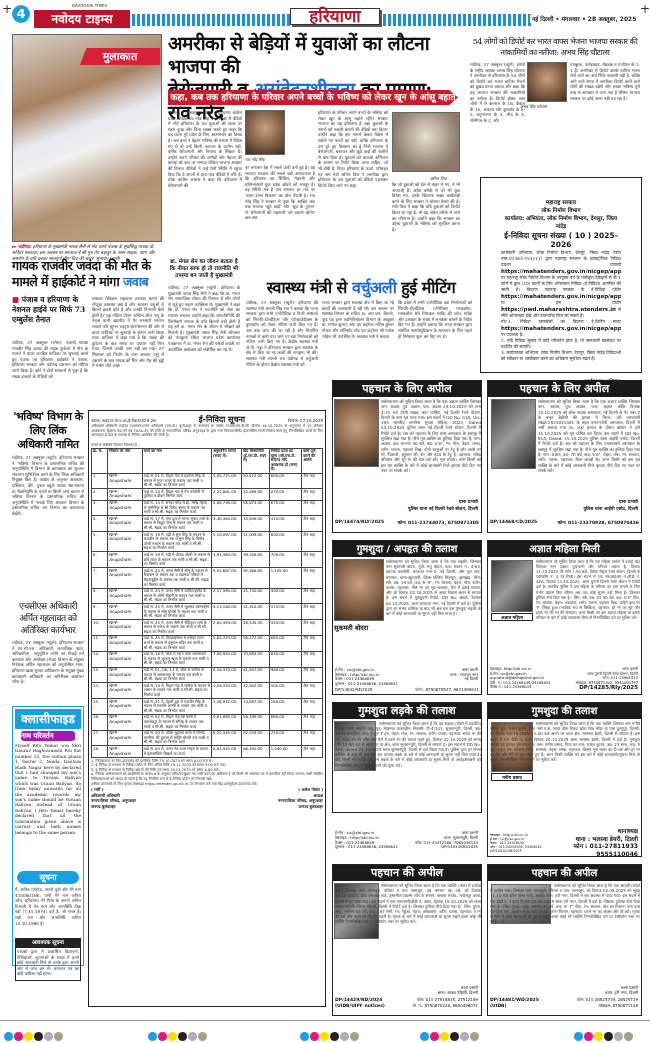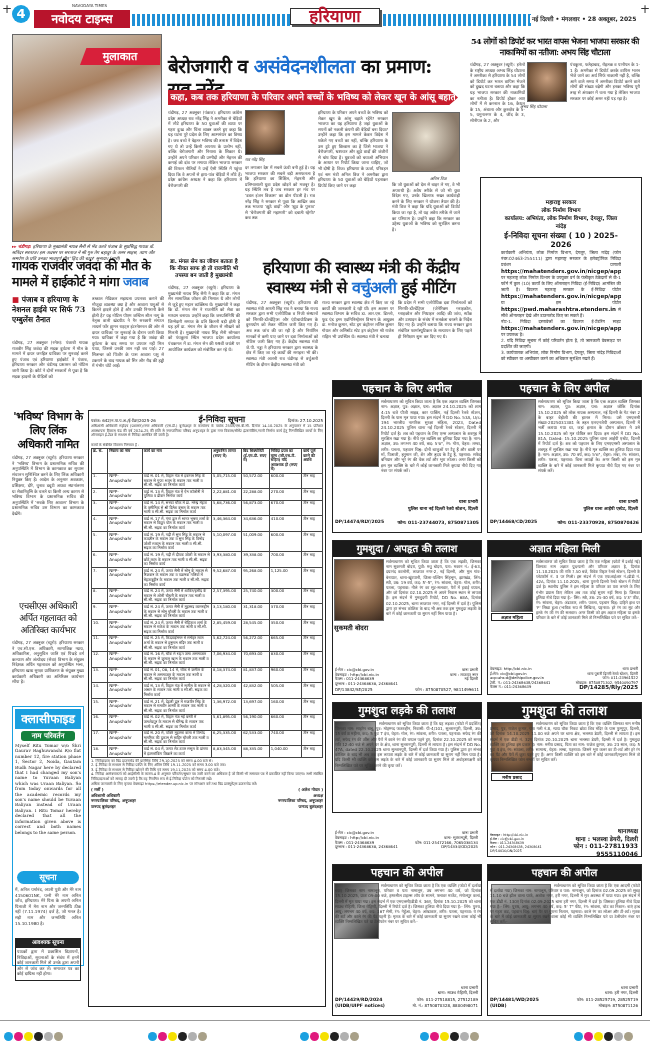--- a/index.html
+++ b/index.html
@@ -27,21 +27,21 @@
 
 .box{border:1px solid #222;background:#fff}
 .ad-title{background:#1a1a1a;color:#fff;text-align:center;font-weight:bold;font-family:"DejaVu Serif",serif}
 .ref{font-size:4.5px;font-weight:bold;color:#111}
 
 table.tender{border-collapse:collapse;width:100%;font-size:3.8px;line-height:4.6px}
 table.tender td,table.tender th{border:0.6px solid #444;padding:0.5px 1px;vertical-align:top;text-align:left;font-weight:normal}
 table.tender th{font-weight:bold}
 .npp{font-weight:bold;font-size:4.2px;color:#222}
 .classified-title{background:#1aa0e0;color:#fff;font-size:12px;font-weight:bold;text-align:center;line-height:20px}
-.pink-pill{background:#15803d;color:#fff;font-size:7px;text-align:center;border-radius:3px;line-height:10px;font-weight:bold}
+.pink-pill{background:#a21caf;color:#fff;font-size:7px;text-align:left;border-radius:3px;line-height:10px;font-weight:bold}
 .blue-pill{background:#1aa0e0;color:#fff;font-size:8px;text-align:center;border-radius:8px;line-height:13px;font-weight:bold}
 .dot{display:inline-block;width:9px;height:9px;border-radius:50%;margin-right:1px}
 .url{font-weight:bold;color:#111;font-size:5.5px}
 </style>
 </head>
 <body>
 
 <div class="abs crop" style="left:2px;top:2px">+</div>
 <div class="abs page-num">4</div>
 <div class="abs brand-small">NAVODAYA TIMES</div>
@@ -50,34 +50,34 @@
 <div class="abs section-tab">हरियाणा</div>
 <div class="abs stripe" style="left:383px;width:150px"></div>
 <div class="abs dateline">नई दिल्ली • मंगलवार • 28 अक्तूबर, 2025</div>
 <div class="abs crop" style="left:640px;top:2px">+</div>
 
 <div class="abs photo" style="left:12px;top:34px;width:150px;height:208px;background:linear-gradient(160deg,#d8d2c8 0%,#a88060 30%,#e8e8f0 45%,#f0f0f0 55%,#b09070 75%,#c0a888 100%)"></div>
 <div class="abs tag-red" style="left:80px;top:48px;width:80px;height:17px">मुलाकात</div>
 <div class="abs caption" style="left:12px;top:244px;width:150px"><b>▸▸ चंडीगढ़:</b> <span>हरियाणा के मुख्यमंत्री नायब सैनी से भेंट करते पंजाब के सुप्रसिद्ध गायक डॉ. सतिंदर सरताज। इस अवसर पर सरताज ने श्री गुरु तेग बहादुर के अमर साहस, त्याग और समर्पण के प्रति उनका भावपूर्ण गीत 'हिंद की चादर' सुनाया। (ब्यूरो)</span></div>
 
 <div class="abs headline" style="left:168px;top:32px;width:290px;font-size:19px;line-height:23px">
-  <br>
+  <span>अमरीका से बेड़ियों में युवाओं का लौटना भाजपा की</span><br>
   <span>बेरोजगारी व </span><span class="blue">असंवेदनशीलता</span><span> का प्रमाण: राव नरेंद्र</span>
 </div>
 <div class="abs subhead-bar" style="left:168px;top:90px;width:290px;height:15px">कहा, कब तक हरियाणा के परिवार अपने बच्चों के भविष्य को लेकर खून के आंसू बहाते रहेंगे</div>
 <div class="abs txt" style="left:168px;top:110px;width:74px;height:140px">चंडीगढ़, 27 अक्तूबर (पंकज): हरियाणा कांग्रेस प्रदेश अध्यक्ष राव नरेंद्र सिंह ने अमरीका से बेड़ियों में लौटे हरियाणा के 50 युवाओं की व्यथा पर गहरा दुःख और चिंता व्यक्त करते हुए कहा कि यह घटना पूरे प्रदेश के लिए आत्ममंथन का विषय है। जब बच्चे ने बेहतर भविष्य की तलाश में विदेश गए थे तो उन्हें किसी अपराध के प्रलोभ नहीं, बल्कि बेरोजगारी और निराशा के शिकार थे। उन्होंने अपने परिवार की उम्मीदों और मेहनत की कमाई को दांव पर लगाया लेकिन भाजपा सरकार की विफल नीतियों ने उन्हें ऐसी स्थिति में पहुंचा दिया कि वे अपनों से हाथ-पांव बेड़ियों में लौटे हैं। प्रदेश कांग्रेस अध्यक्ष ने कहा कि हरियाणा में बेरोजगारी की</div>
 <div class="abs photo skin" style="left:245px;top:110px;width:40px;height:45px"></div>
 <div class="abs caption" style="left:245px;top:157px;width:40px;font-size:4px">राव नरेंद्र सिंह</div>
 <div class="abs txt" style="left:245px;top:165px;width:70px;height:85px">दर लगातार देश में सबसे ऊंची बनी हुई है। यह भाजपा सरकार की सबसे बड़ी असफलता है कि हरियाणा का शिक्षित, मेहनती और प्रतिभाशाली युवा प्रदेश छोड़ने को मजबूर है। यह स्थिति तब है जब सरकार हर मंच पर 'डबल इंजन विकास' का ढोल पीटती है। राव नरेंद्र सिंह ने सरकार से पूछा कि आखिर कब तक भाजपा 'झूठे वादों' और 'झूठ के पुलाव' से 'बेरोजगारी की महामारी' को दबाती रहेगी? कब तक</div>
 <div class="abs txt" style="left:318px;top:110px;width:70px;height:140px">हरियाणा के परिवार अपने बच्चों के भविष्य को लेकर खून के आंसू बहाते रहेंगे? सरकार भाजपा का यह हरियाणा है जहां युवाओं के सपनों को नकली कंपनी की बेड़ियों बना दिया? उन्होंने कहा कि इस मामले केवल विदेश में धकेले गए बच्चों का नहीं, बल्कि हरियाणा के उस टूटे हुए विश्वास का है जिसे भाजपा ने बेरोजगारी, भ्रष्टाचार और झूठे वादों की जंजीरों से बांध दिया है। युवाओं को बचाओ अभियान के आधार पर रिपोर्ट किया जाना चाहिए, जो भी दोषी है: विज। हरियाणा के ऊर्जा, परिवहन एवं श्रम मंत्री अनिल विज ने अमरीका द्वारा हरियाणा के 50 युवाओं को बेड़ियों पहनाकर डिपोर्ट किए जाने पर कहा</div>
 <div class="abs photo" style="left:392px;top:112px;width:68px;height:60px;background:radial-gradient(circle at 50% 40%,#e8e0d0,#8a7a6a 70%)"></div>
 <div class="abs caption" style="left:430px;top:176px;width:40px;font-size:4px">अनिल विज</div>
 <div class="abs txt" style="left:392px;top:182px;width:68px;height:68px">कि जो युवाओं को देश से बाहर ले गए, वे भी अपराधी हैं। अवैध तरीके से जो भी युवा विदेश गए, उनके खिलाफ सख्त कार्यवाही करने के लिए सरकार ने योजना तैयार की है। मंत्री विज ने कहा कि यदि युवाओं को डिपोर्ट किया जा रहा है, तो यह अवैध तरीके से जाने का परिणाम है। उन्होंने कहा कि सरकार का उद्देश्य युवाओं के भविष्य को सुरक्षित करना है।</div>
 
-<div class="abs headline" style="left:470px;top:36px;width:170px;font-size:8px;line-height:11px;text-align:center;font-weight:bold">54 लोगों को डिपोर्ट कर भारत वापस भेजना भाजपा सरकार की नाकामियों का नतीजा: अभय सिंह चौटाला</div>
+<div class="abs headline" style="left:470px;top:36px;width:170px;font-size:8px;line-height:11px;text-align:center;font-weight:normal">54 लोगों को डिपोर्ट कर भारत वापस भेजना भाजपा सरकार की नाकामियों का नतीजा: अभय सिंह चौटाला</div>
 <div class="abs txt" style="left:470px;top:62px;width:55px;height:75px">चंडीगढ़, 27 अक्तूबर (ब्यूरो): इनेलो के राष्ट्रीय अध्यक्ष अभय सिंह चौटाला ने अमरीका से हरियाणा के 54 लोगों को डिपोर्ट कर भारत वापिस भेजने को दुखद घटना बताया और कहा कि यह भाजपा सरकार की नाकामियों का नतीजा है। डिपोर्ट होकर आए लोगों में से करनाल के 16, कैथल के 15, अंबाला और कुरुक्षेत्र के 5-5, यमुनानगर के 4, जींद के 3, सोनीपत के 2, और</div>
 <div class="abs photo skin" style="left:527px;top:62px;width:40px;height:40px"></div>
 <div class="abs caption" style="left:520px;top:104px;width:55px;font-size:4px">अभय सिंह चौटाला</div>
 <div class="abs txt" style="left:570px;top:62px;width:70px;height:75px">पंचकूला, फतेहाबाद, रोहतक व पानीपत के 1-1 हैं। अमरीका से डिपोर्ट करके वापिस भारत भेजे जाने का अर्थ सिर्फ नाकामी नहीं है, बल्कि आने वाले समय में अमरीका डिपोर्ट करने वाले लोगों की संख्या बढ़ेगी और इनका भविष्य पूरी तरह से अंधकार में चला गया है लेकिन भाजपा सरकार पर कोई असर नहीं पड़ रहा है।</div>
 
 <div class="abs box" style="left:480px;top:177px;width:162px;height:196px;padding:20px;text-align:center">
   <div style="font-size:5.5px;font-weight:bold">महाराष्ट्र सरकार</div>
   <div style="font-size:5.5px;font-weight:bold">लोक निर्माण विभाग</div>
   <div style="font-size:5.5px;font-weight:bold">कार्यालय: अभियंता, लोक निर्माण विभाग, देगलूर, जिला नांदेड़</div>
   <div style="font-size:7.5px;font-weight:bold">ई-निविदा सूचना संख्या ( 10 ) 2025-2026</div>
@@ -109,21 +109,21 @@
 <div class="abs" style="left:12px;top:295px;width:76px;font-size:7.5px;line-height:10px;font-weight:bold;font-family:'DejaVu Serif',serif">
   <span style="color:#c81c2c">■ </span><span>पंजाब व हरियाणा के नेशनल हाईवे पर सिर्फ 73 एम्बुलेंस तैनात</span>
 </div>
 <div class="abs txt" style="left:12px;top:340px;width:76px;height:62px">चंडीगढ़, 27 अक्तूबर (रमेश): पंजाबी गायक राजवीर सिंह जवंदा की सड़क दुर्घटना में मौत के मामले में दायर जनहित याचिका पर सुनवाई करते हुए पंजाब एवं हरियाणा हाईकोर्ट ने पंजाब, हरियाणा सरकार और चंडीगढ़ प्रशासन को नोटिस जारी किया है। कोर्ट ने दोनों सरकारों से पूछा है कि सड़क हादसों के पीड़ितों को</div>
 <div class="abs txt" style="left:92px;top:296px;width:72px;height:106px">तत्काल मेडिकल सहायता उपलब्ध कराने की मौजूदा व्यवस्था क्या है और आवारा पशुओं से कितने हादसे होते हैं और उनकी निगरानी कैसे होती है? यह नोटिस पीएम जस्टिस शील नागू के नेतृत्व वाली खंडपीठ ने गैर सरकारी संगठन लायर्स फॉर ह्यूमन राइट्स इंटरनेशनल की ओर से दायर याचिका पर सुनवाई के दौरान जारी किया गया। याचिका में कहा गया है कि जवंदा की दुर्घटना के बाद समय पर उपचार नहीं मिल पाया, जिससे उनकी जान नहीं बच पाई। 27 सितम्बर को पिंजौर के पास आवारा पशु से टकराने के बाद गायक को सिर और रीढ़ की हड्डी में गंभीर चोटें आईं।</div>
 
 <div class="abs" style="left:168px;top:258px;width:72px;font-size:5.5px;line-height:7px;text-align:center;font-weight:bold">डा. मंगल सेन का जीवन बताता है कि नीयत साफ हो तो राजनीति भी तपस्या बन जाती है मुख्यमंत्री</div>
 <div class="abs txt" style="left:168px;top:285px;width:72px;height:117px">चंडीगढ़, 27 अक्तूबर (ब्यूरो): हरियाणा के मुख्यमंत्री नायब सिंह सैनी ने कहा कि डा. मंगल सेन सामाजिक जीवन की मिसाल थे और लोगों से जुड़े हुए महान व्यक्तित्व थे। मुख्यमंत्री ने कहा कि डॉ. मंगल सेन ने राजनीति को सेवा का माध्यम बनाया। उन्होंने कहा कि जनप्रतिनिधि की जिम्मेदारी समाज के प्रति कितनी बड़ी होती है यह हमें डा. मंगल सेन के जीवन से सीखने को मिलती है। मुख्यमंत्री नायब सिंह सैनी सोमवार को पंचकूला स्थित भाजपा प्रदेश कार्यालय पंचकमल में डा. मंगल सेन की 99वीं जयंती पर आयोजित कार्यक्रम को संबोधित कर रहे थे।</div>
 
 <div class="abs headline" style="left:246px;top:258px;width:230px;font-size:16px;line-height:20px;text-align:center">
-  <span>हरियाणा की स्वास्थ्य मंत्री की केंद्रीय</span><br>
+  <br>
   <span>स्वास्थ्य मंत्री से </span><span class="blue">वर्चुअली</span><span> हुई मीटिंग</span>
 </div>
 <div class="abs txt" style="left:246px;top:300px;width:72px;height:102px">चंडीगढ़, 27 अक्तूबर (ब्यूरो): हरियाणा की स्वास्थ्य मंत्री आरती सिंह राव ने बताया कि राज्य सरकार द्वारा सभी एलोपैथिक व निजी संस्थानों को सिरफी-डॉल्डेंट्रिप्स और एंटीबायोटिक्स के दुरुपयोग को लेकर नोटिस जारी किए गए हैं। अब तक जांच की जा रही है और निर्धारित मानकों से कमी पाए जाने पर दवा निर्माताओं को नोटिस जारी किए गए हैं। केंद्रीय स्वास्थ्य मंत्री जे.पी. नड्डा ने हरियाणा सरकार द्वारा स्वास्थ्य के क्षेत्र में किए जा रहे कार्यों की सराहना भी की। स्वास्थ्य मंत्री आरती राव चंडीगढ़ से वर्चुअली मीटिंग के दौरान केंद्रीय स्वास्थ्य मंत्री को</div>
 <div class="abs txt" style="left:322px;top:300px;width:72px;height:72px">राज्य सरकार द्वारा स्वास्थ्य क्षेत्र में किए जा रहे कार्यों की जानकारी दे रही थीं। इस अवसर पर स्वास्थ्य विभाग के सचिव डा. आर.एस. ढिल्लो, फूड एंड ड्रग्स एडमिनिस्ट्रेशन विभाग के आयुक्त डा. मनोज कुमार, स्टेट ड्रग कंट्रोलर ललित कुमार गोयल और असिस्टेंट स्टेट ड्रग कंट्रोलर श्री राजेश राहिल भी उपस्थित थे। स्वास्थ्य मंत्री ने बताया</div>
 <div class="abs txt" style="left:398px;top:300px;width:74px;height:72px">कि प्रदेश में सभी एलोपैथिक दवा निर्माताओं को सिरफी-डॉल्डेंट्रिप्स (जेनेरिक्स ग्लाइकोल, ग्लाइकोल और मिथाइल आदि) की जांच, स्टॉक और उत्पादन के संबंध में सतर्कता बरतने के निर्देश दिए गए हैं। उन्होंने बताया कि राज्य सरकार द्वारा संबंधित फार्मास्युटिकल के सत्यापन के लिए पहले ही निरीक्षण शुरू कर दिए गए थे।</div>
 
 <div class="abs headline" style="left:12px;top:410px;width:72px;font-size:11px;line-height:14px;text-align:center">'भविष्य' विभाग के लिए लिंक अधिकारी नामित</div>
 <div class="abs txt" style="left:12px;top:455px;width:72px;height:140px">चंडीगढ़, 27 अक्तूबर (ब्यूरो): हरियाणा सरकार ने 'भविष्य' विभाग के प्रशासनिक सचिव की अनुपस्थिति में विभाग के कामकाज का सुचारू संचालन सुनिश्चित करने के लिए लिंक अधिकारी नियुक्त किए हैं। आदेश के अनुसार अवकाश, प्रशिक्षण, दौरे, चुनाव ड्यूटी अथवा स्थानांतरण या सेवानिवृत्ति के चलते या किसी अन्य कारण से भविष्य विभाग के प्रशासनिक सचिव की अनुपस्थिति में 'सबके लिए आवास' विभाग के प्रशासनिक सचिव उस विभाग का कामकाज देखेंगे।</div>
 
 <div class="abs headline" style="left:12px;top:600px;width:72px;font-size:9px;line-height:12px;text-align:center;font-weight:normal">एचसीएस अधिकारी अर्पित गहलावत को अतिरिक्त कार्यभार</div>
@@ -426,21 +426,21 @@
   </div>
   <div style="position:absolute;right:3px;top:128px;font-size:3.8px;line-height:4.8px;text-align:right">
     <div>थाना प्रभारी</div>
     <div>थाना- सुल्तानपुरी, दिल्ली</div>
     <div>फोन: 011-25472166, 7065038134</div>
     <div>DP/14334/OD/2025</div>
   </div>
 </div>
 
 <div class="abs box" style="left:487px;top:702px;width:155px;height:155px">
-  <div class="ad-title" style="font-size:13px;line-height:16px">गुमशुदा की तलाश</div>
+  <div class="ad-title" style="font-size:10px;line-height:16px">गुमशुदा की तलाश</div>
   <div class="abs photo skin" style="left:3px;top:19px;width:42px;height:50px"></div>
   <div style="position:absolute;left:3px;top:70px;width:42px;font-size:4.5px;font-weight:bold;border:1px solid #222;text-align:center">मनीष प्रसाद</div>
   <div class="txt" style="position:absolute;left:2px;top:18px;width:150px;height:110px;font-size:4px;line-height:5.2px;text-indent:46px">सर्वसाधारण को सूचित किया जाता है कि एक व्यक्ति जिसका नाम मनीष प्रसाद, पुत्र, राजेश कुमार, पता गली नं.8, न्याय चौक निकट छोटा शिव मंदिर के पास फुग्गुपुर, दिल्ली, जो दिनांक 14.10.2025 11.00 बजे अपने घर थाना क्षेत्र, भलस्वा डेयरी, दिल्ली से लापता है। इस संदर्भ में एक डीडी नं. 32ए दिनांक 20.10.2025 थाना भलस्वा डेयरी, दिल्ली में दर्ज है। गुमशुदा व्यक्ति का हुलिया इस प्रकार है। नाम: मनीष प्रसाद, पिता का नाम: राजेश कुमार, उम्र: 23 साल, कद: 5 फुट 4 इंच, रंग: सांवला, शरीर: सामान्य, चेहरा: लम्बा, पहनावा: जिसने भूरा कलर का टी-शर्ट और हरे रंग का पैंट और पैरों में जूता पहने हुए हैं। अगर किसी व्यक्ति को इस बारे में कोई जानकारी/सूचना मिले तो कृपया निम्नलिखित फोन नम्बरों पर सूचित करें।</div>
   <div style="position:absolute;left:2px;top:130px;font-size:3.3px;line-height:4px">
     <div>वेबसाइट : http://cbi.nic.in</div>
     <div>ई-मेल : cic@cbi.gov.in</div>
     <div>फैक्स : 011-24368639</div>
     <div>फोन : 011-24368638, 24368641</div>
     <div>DP/14416/ON/2025</div>
   </div>

